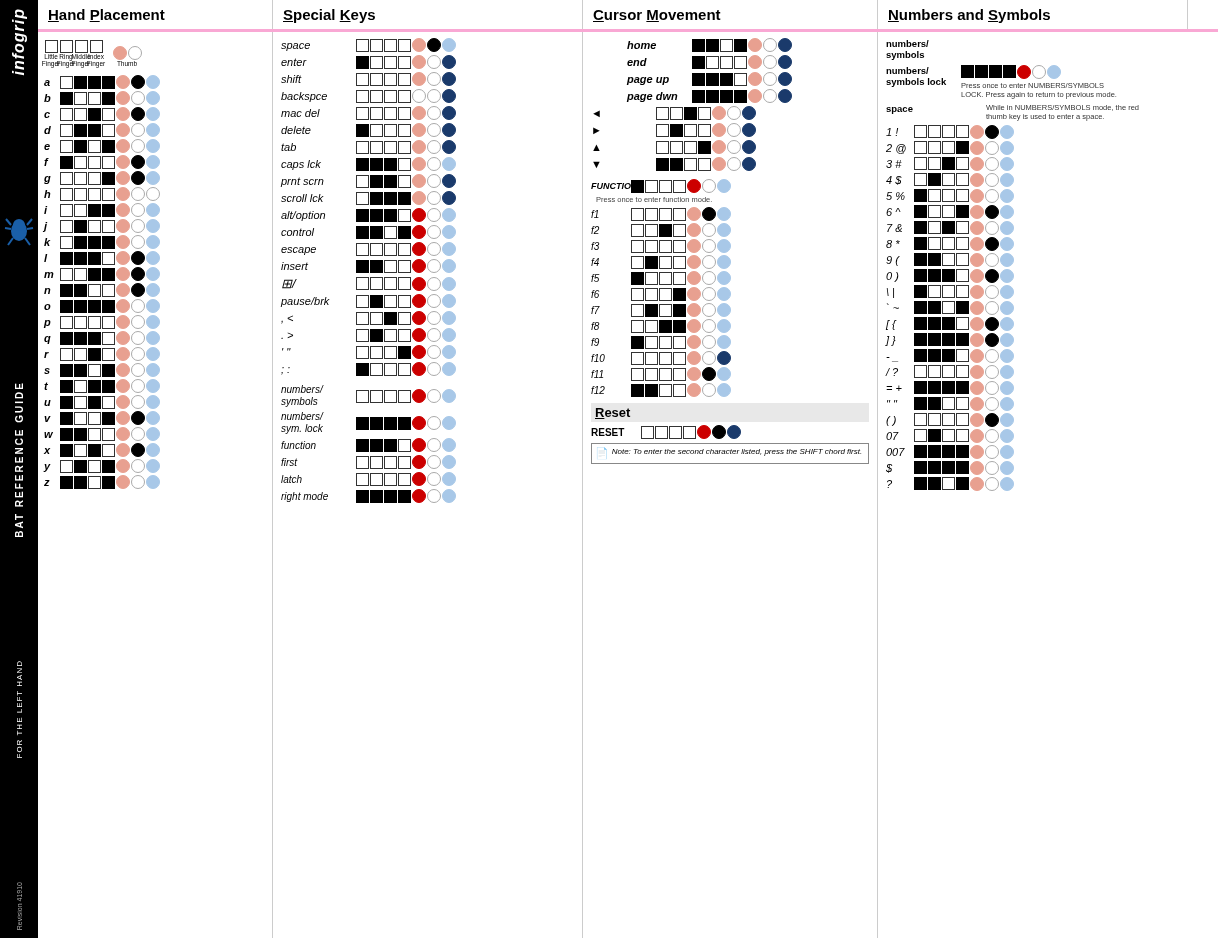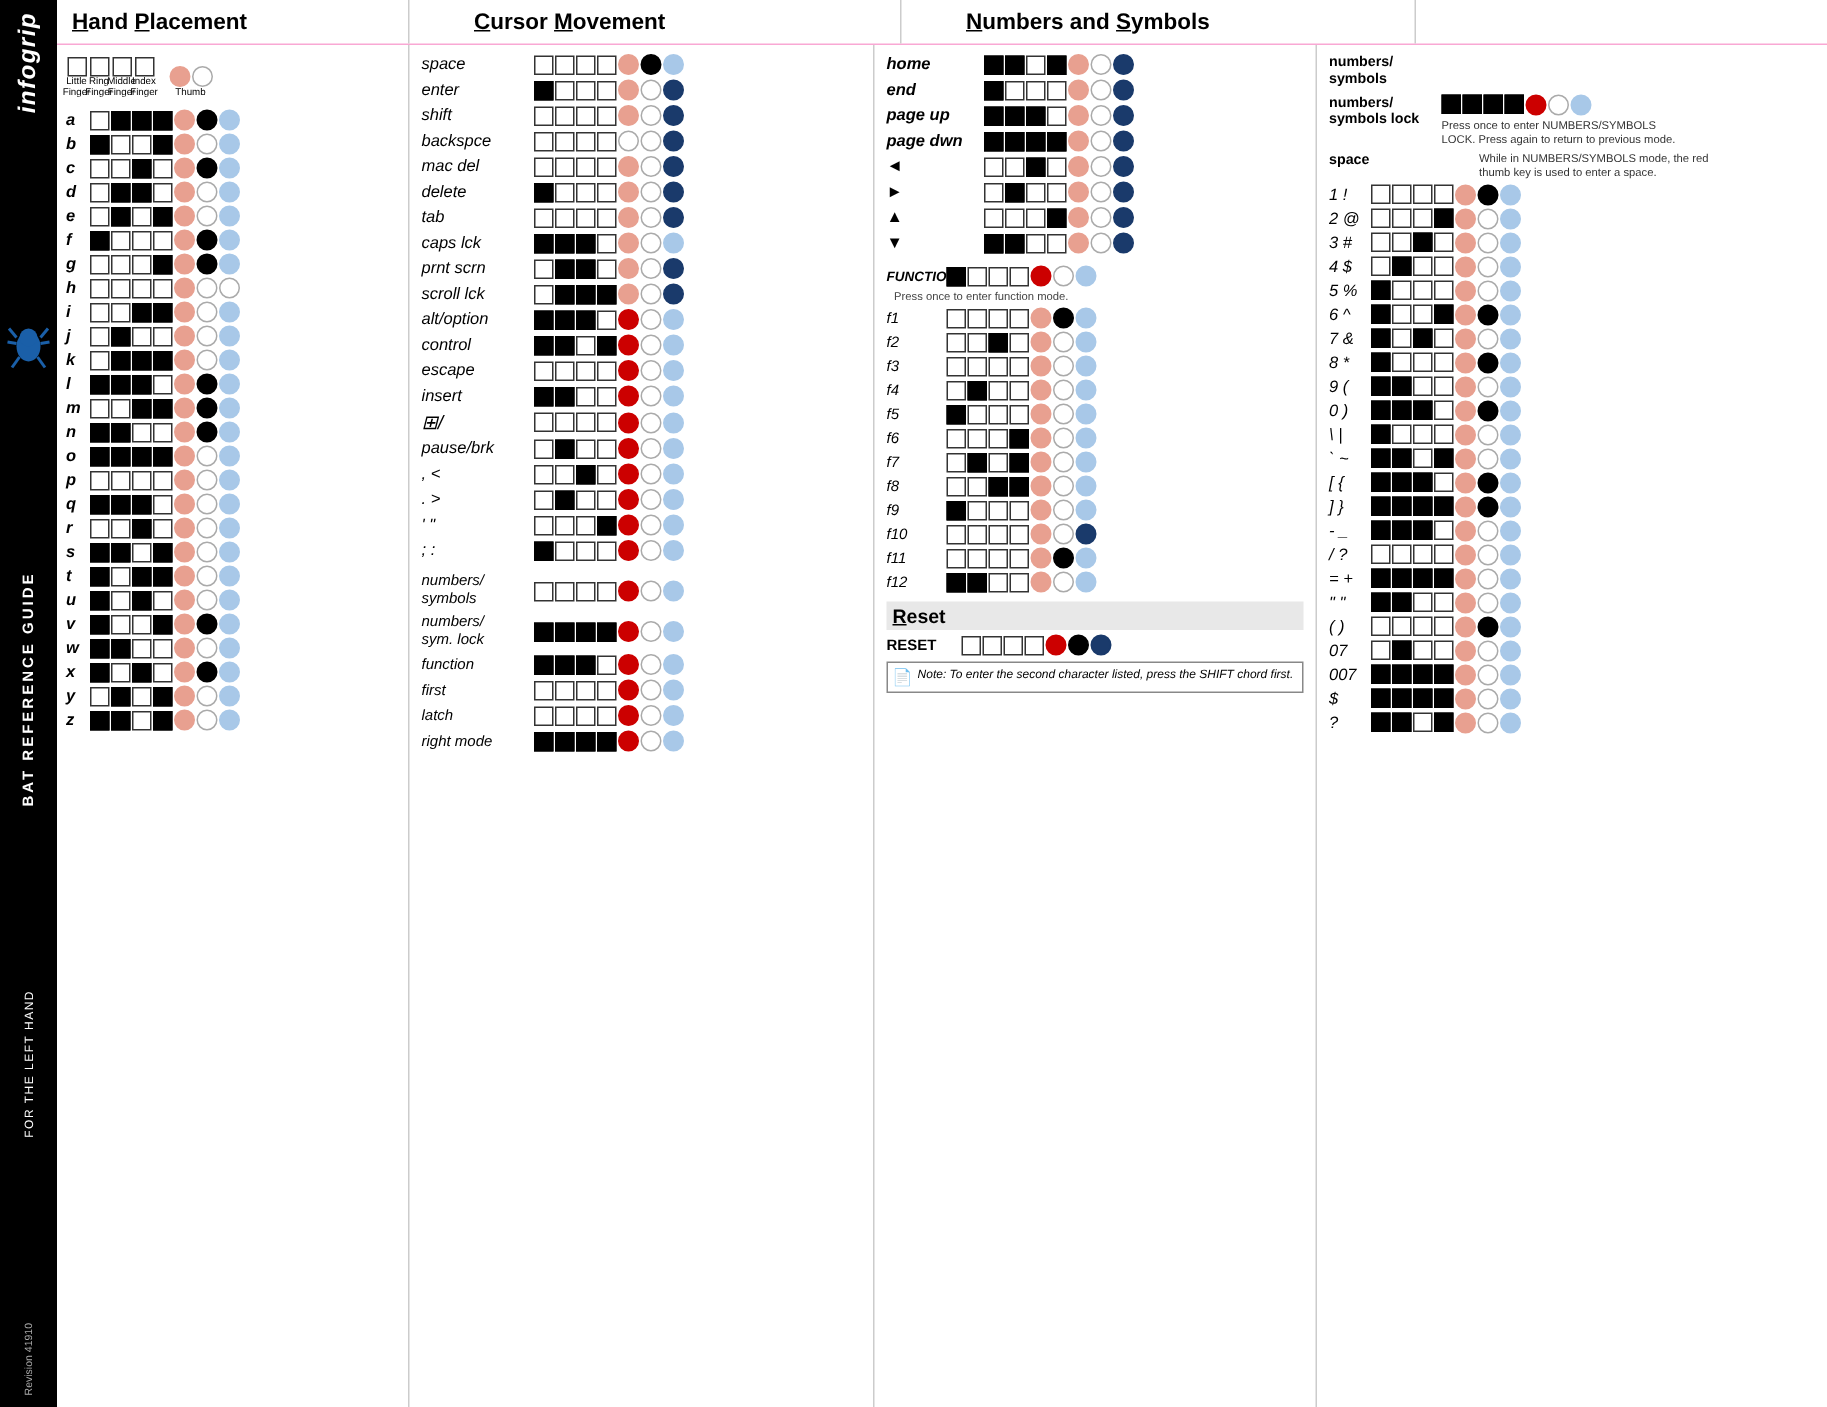--- a/index.html
+++ b/index.html
@@ -27,22 +27,21 @@
 
     .main-content {
       flex: 1;
       display: flex;
       flex-direction: column;
     }
 
     
     .sections-row {
       display: flex;
-      border-bottom: 1px solid #f9a8d4;
-      gap: 33px;
+      border-bottom: 3px solid #f9a8d4;
     }
     .section-header {
       padding: 6px 10px;
       font-size: 15px;
       font-weight: bold;
       border-right: 1px solid #ccc;
       flex-shrink: 0;
     }
     .section-header.hand { width: 235px; }
     .section-header.special { width: 310px; }
@@ -173,21 +172,21 @@
     .cr-row {
       display: flex;
       align-items: center;
       margin-bottom: 3px;
     }
     .cr-label {
       width: 65px;
       font-size: 11px;
       font-style: italic;
     }
-    .cr-label.bold { font-weight: bold; }
+    .cr-label.bold { font-weight: bold; margin-left: 36px; }
 
     
     .fk-section {
       margin-top: 8px;
     }
     .fk-header {
       font-size: 14px;
       font-weight: bold;
       background: #E8E8E8;
       padding: 2px 4px;
@@ -288,20 +287,23 @@
   <div style="writing-mode:vertical-rl;transform:rotate(180deg);color:#fff;font-size:8px;letter-spacing:1px;text-transform:uppercase;">FOR THE LEFT HAND</div>
   <div style="writing-mode:vertical-rl;transform:rotate(180deg);color:#aaa;font-size:7px;">Revision 41910</div>
 </div>
 
 <div class="main-content">
 
   <div class="sections-row">
     <div class="section-header hand">
       <span class="first-letter">H</span>and <span class="first-letter">P</span>lacement
     </div>
+    <div class="section-header special">
+      <span class="first-letter">S</span>pecial <span class="first-letter">K</span>eys
+    </div>
     <div class="section-header cursor">
       <span class="first-letter">C</span>ursor <span class="first-letter">M</span>ovement
     </div>
     <div class="section-header numbers">
       <span class="first-letter">N</span>umbers and <span class="first-letter">S</span>ymbols
     </div>
   </div>
 
   <div class="columns-row">
 

